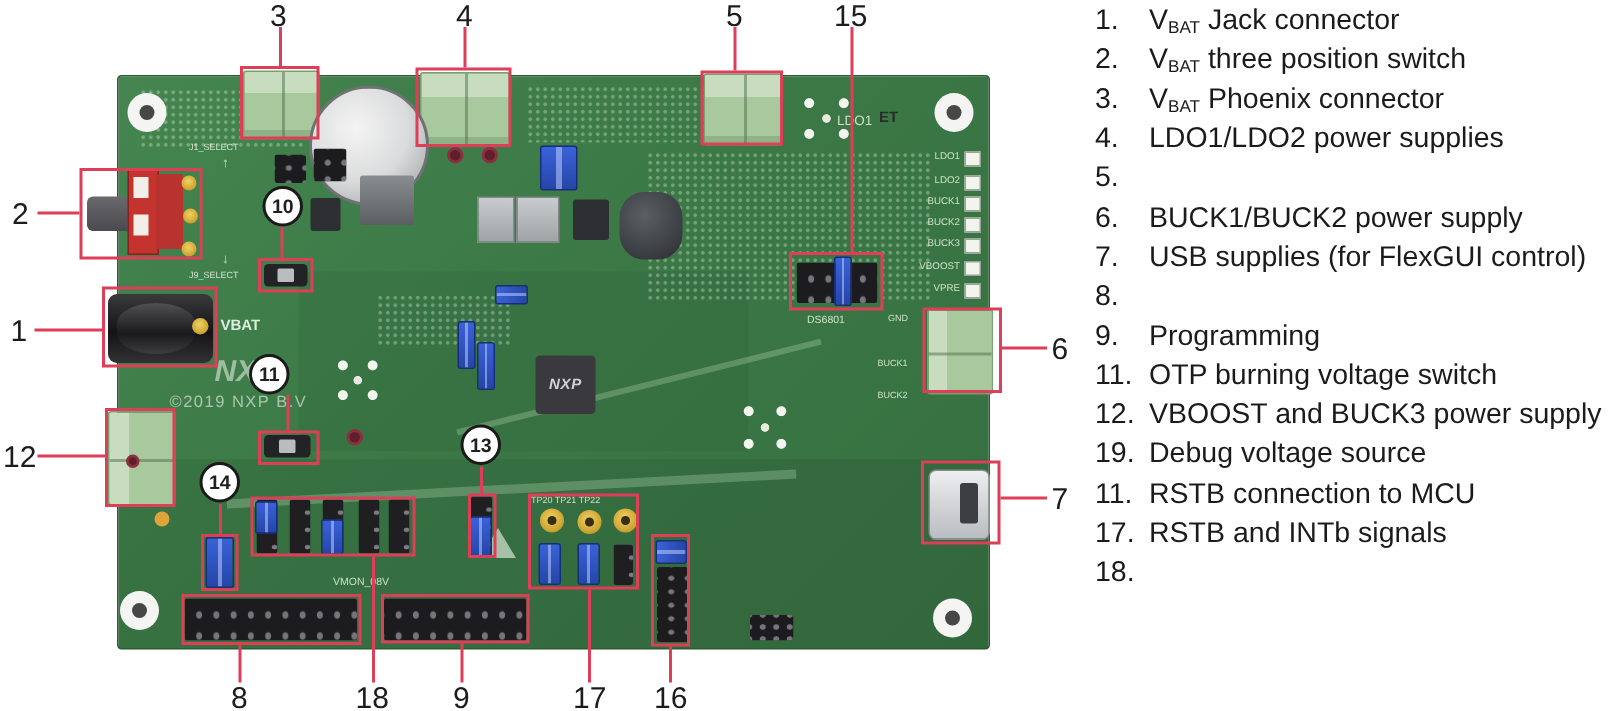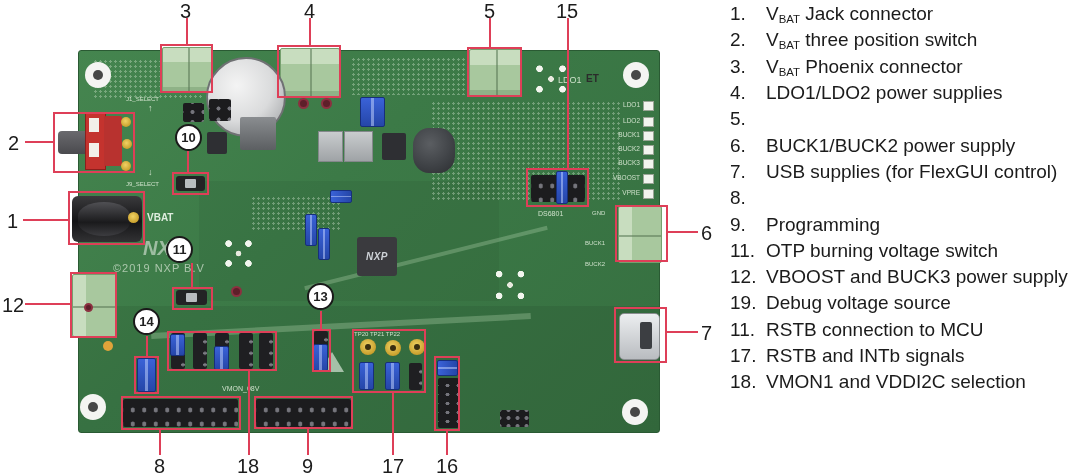--- a/index.html
+++ b/index.html
@@ -358,17 +358,16 @@
       <div class="legend-row">
         <span class="num">11.</span>
         <span class="txt">RSTB connection to MCU</span>
       </div>
       <div class="legend-row">
         <span class="num">17.</span>
         <span class="txt">RSTB and INTb signals</span>
       </div>
       <div class="legend-row">
         <span class="num">18.</span>
-        <span class="txt">VMON1 and VDDI2C selection</span>
       </div>
     </div>
 
 </div>
 
 </body></html>

